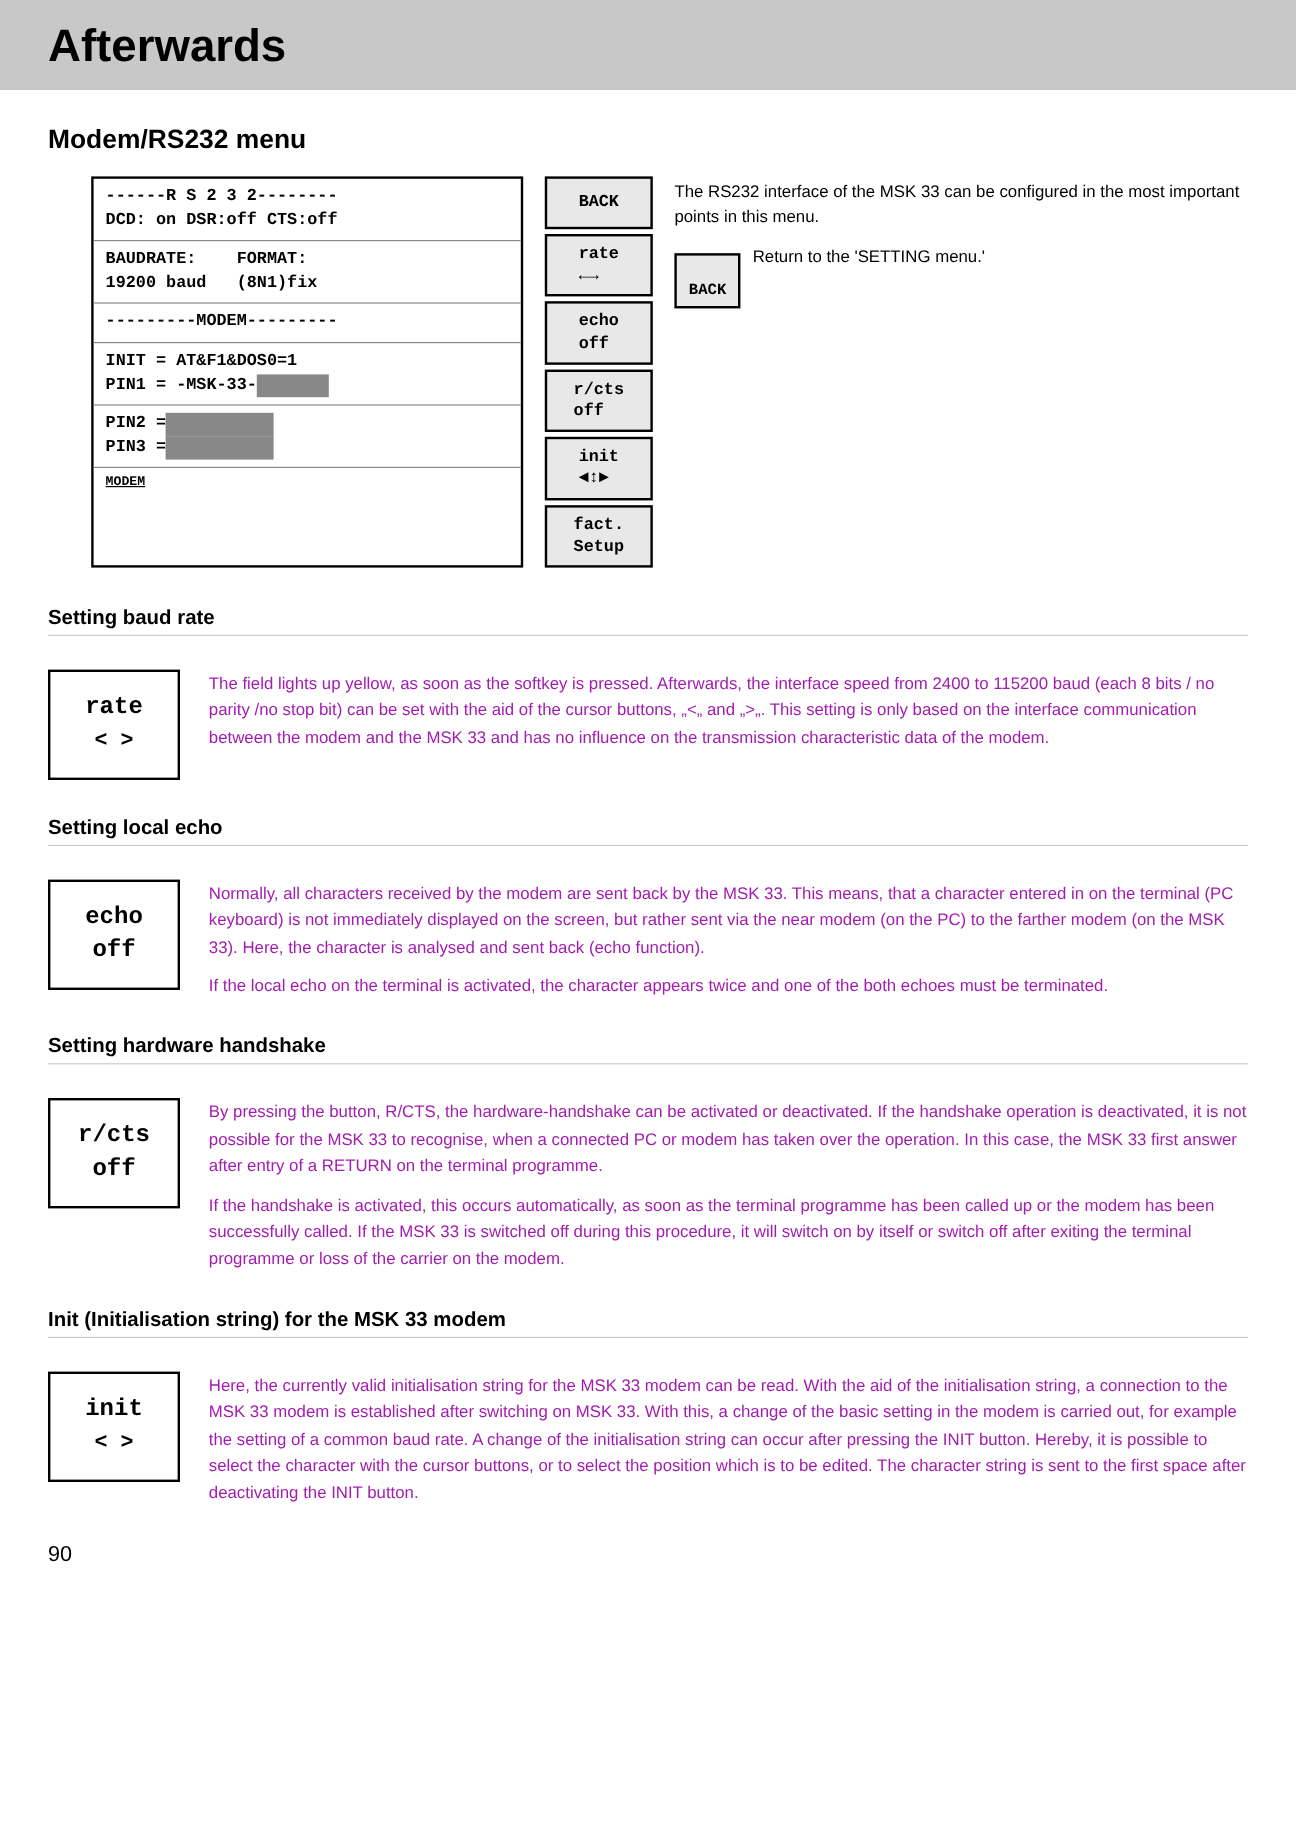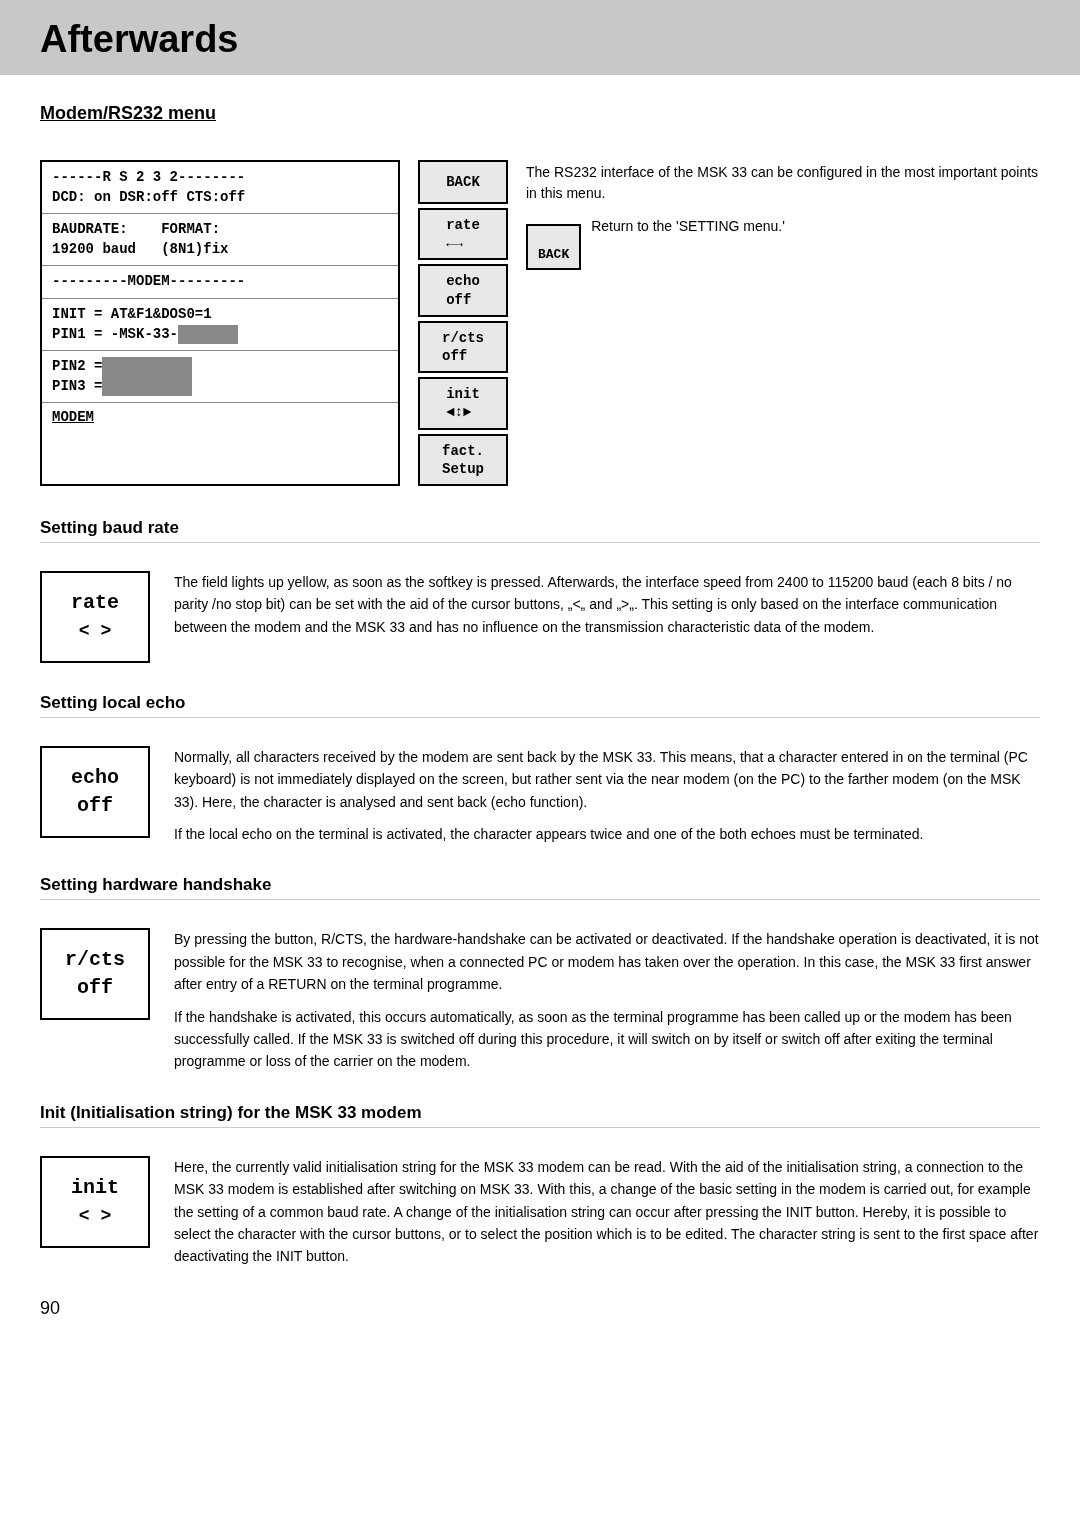--- a/index.html
+++ b/index.html
@@ -25,42 +25,42 @@
       color: #000;
       font-family: Arial, Helvetica, sans-serif;
     }
 
     .page-content {
       padding: 0 40px 40px 40px;
     }
 
     
     .section-heading {
-      font-size: 18px;
-      font-weight: bold;
-      margin-bottom: 36px;
-      text-decoration: underline;
+      font-size: 22px;
+      font-weight: bold;
+      margin-bottom: 18px;
     }
 
     
     .modem-menu-area {
       display: flex;
       gap: 18px;
       margin-bottom: 32px;
     }
 
     .modem-screen {
       border: 2px solid #000;
       background: #fff;
       font-family: 'Courier New', Courier, monospace;
       font-size: 14px;
       font-weight: bold;
       padding: 0;
       flex: 0 0 360px;
       min-width: 360px;
+      margin-left: 36px;
     }
 
     .modem-screen-row {
       border-bottom: 1px solid #888;
       padding: 6px 10px;
       line-height: 1.4;
     }
     .modem-screen-row:last-child {
       border-bottom: none;
     }
@@ -141,21 +141,21 @@
       padding: 16px 18px;
       min-width: 110px;
       flex: 0 0 110px;
       line-height: 1.4;
     }
 
     .subsection-text {
       flex: 1;
       font-size: 14px;
       line-height: 1.6;
-      color: #000000;
+      color: #a21caf;
     }
 
     .subsection-text p {
       margin-bottom: 10px;
     }
     .subsection-text p:last-child {
       margin-bottom: 0;
     }
 
     
@@ -164,21 +164,21 @@
       font-size: 18px;
     }
 
     .modem-screen-row-bottom {
       padding: 6px 10px;
       display: flex;
       justify-content: flex-start;
     }
 
     .modem-label {
-      font-size: 14px;
+      font-size: 11px;
       text-decoration: underline;
     }
   </style>
 </head>
 <body>
 
 <div class="page-header">
   <h1>Afterwards</h1>
 </div>
 

